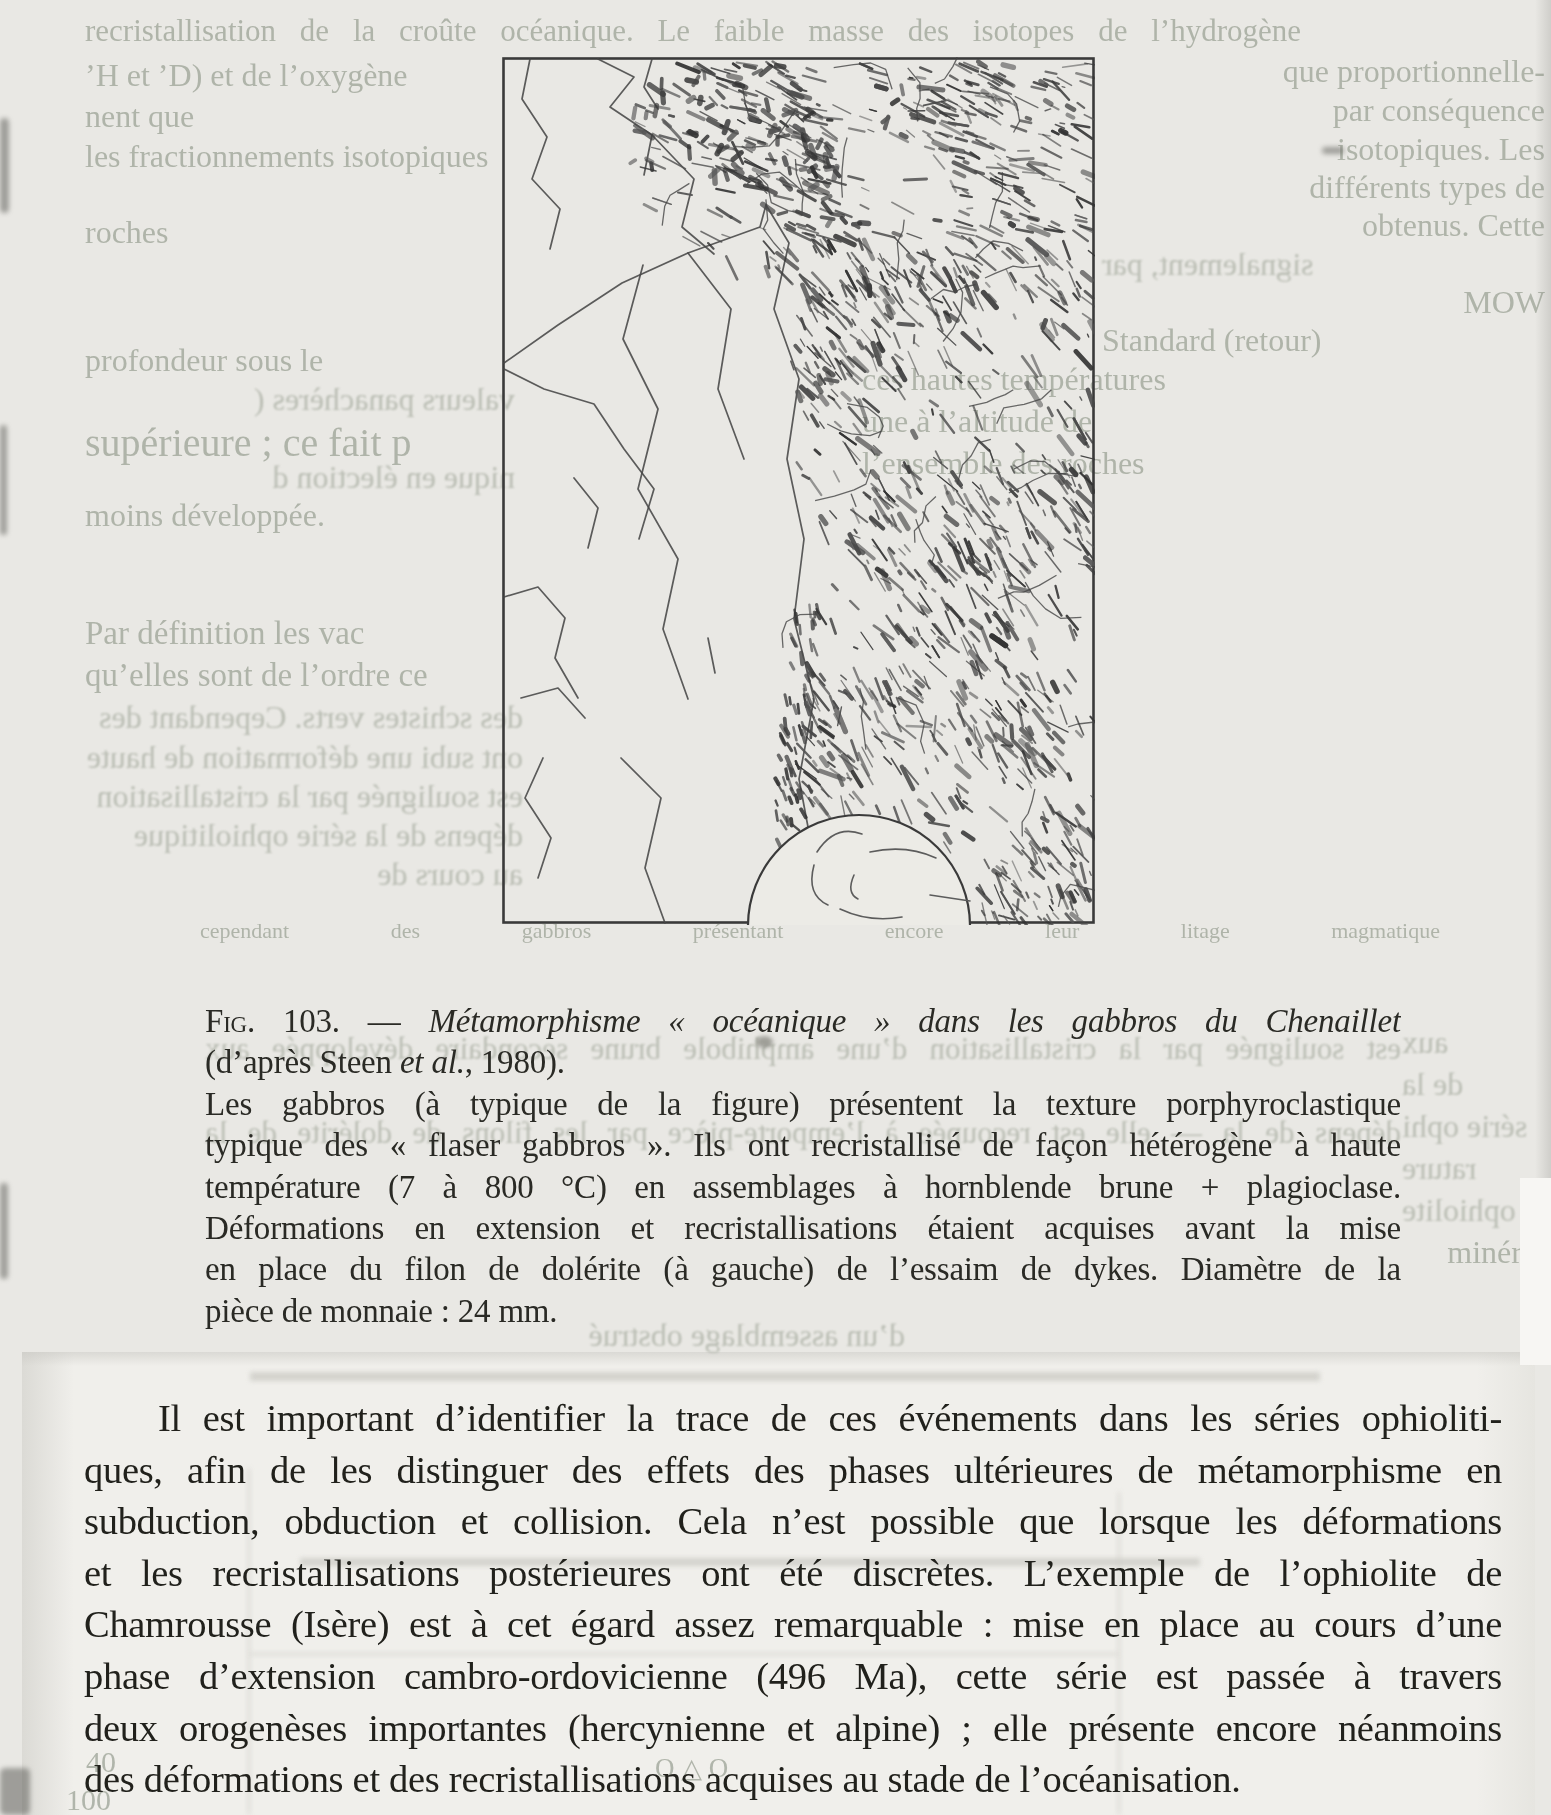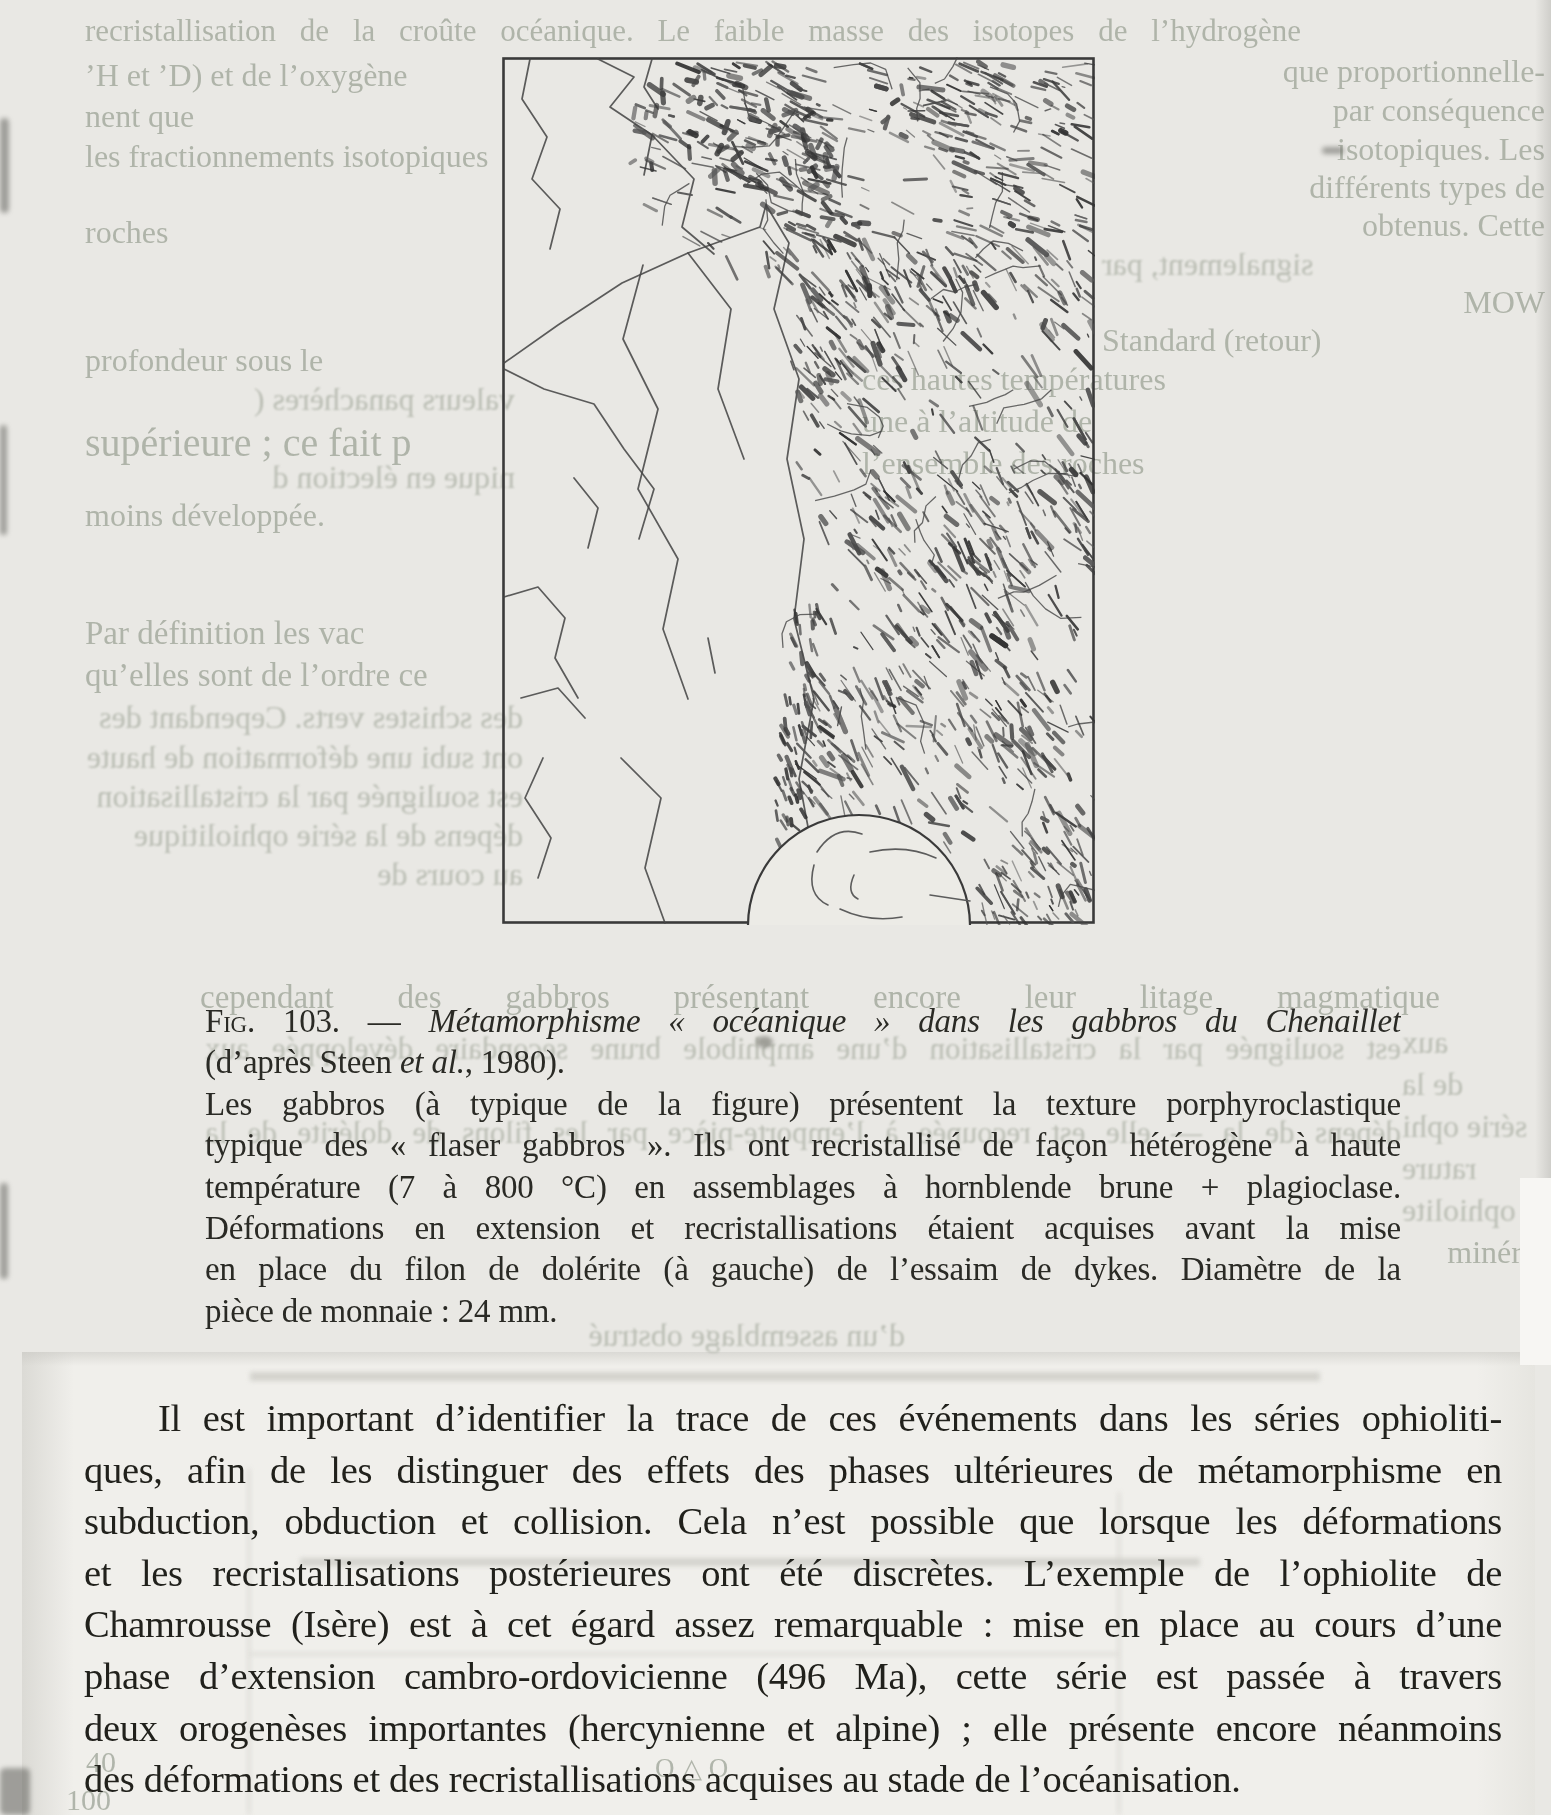--- a/index.html
+++ b/index.html
@@ -82,21 +82,21 @@
       <div class="ghost" style="left: 862px; top: 360px; width: 650px; font-size: 32px;">ces hautes températures</div>
       <div class="ghost" style="left: 862px; top: 402px; width: 650px; font-size: 32px;">une à l’altitude de</div>
       <div class="ghost" style="left: 862px; top: 444px; width: 650px; font-size: 32px;">l’ensemble des roches</div>
       <div class="ghost" style="left: 85px; top: 614px; width: 460px; font-size: 33px;">Par définition les vac</div>
       <div class="ghost" style="left: 85px; top: 656px; width: 460px; font-size: 33px;">qu’elles sont de l’ordre ce</div>
       <div class="ghost m" style="left: 85px; top: 698px; width: 438px; font-size: 32px;">des schistes verts. Cependant des</div>
       <div class="ghost m" style="left: 85px; top: 738px; width: 438px; font-size: 32px;">ont subi une déformation de haute</div>
       <div class="ghost m" style="left: 85px; top: 777px; width: 438px; font-size: 32px;">est soulignée par la cristallisation</div>
       <div class="ghost m" style="left: 85px; top: 816px; width: 438px; font-size: 32px;">dépens de la série ophiolitique</div>
       <div class="ghost m" style="left: 85px; top: 855px; width: 438px; font-size: 32px;">au cours de</div>
-      <div class="ghost j" style="left: 200px; top: 978px; width: 1240px; font-size: 33px;">cependant des gabbros présentant encore leur litage magmatique</div>
+      <div class="ghost j" style="left: 200px; top: 918px; width: 1240px; font-size: 22px;">cependant des gabbros présentant encore leur litage magmatique</div>
       <div class="ghost jm" style="left: 205px; top: 1030px; width: 1196px; font-size: 31px;">est soulignée par la cristallisation d’une amphibole brune secondaire développée aux</div>
       <div class="ghost jm" style="left: 205px; top: 1114px; width: 1196px; font-size: 31px;">dépens de la — elle est recoupée à l’emporte-pièce par les filons de dolérite de la</div>
       <div class="ghost r m" style="left: 1402px; top: 1023px; width: 143px; font-size: 32px;">aux</div>
       <div class="ghost r m" style="left: 1402px; top: 1065px; width: 143px; font-size: 32px;">de la</div>
       <div class="ghost r m" style="left: 1402px; top: 1107px; width: 143px; font-size: 32px;">série ophi</div>
       <div class="ghost r m" style="left: 1402px; top: 1149px; width: 143px; font-size: 32px;">rature</div>
       <div class="ghost r m" style="left: 1402px; top: 1191px; width: 143px; font-size: 32px;">ophiolite</div>
       <div class="ghost r" style="left: 1402px; top: 1233px; width: 143px; font-size: 32px;">minéral</div>
       <div class="ghost m" style="left: 205px; top: 1316px; width: 700px; font-size: 32px;">d’un assemblage obstrué</div>
       <div class="ghost" style="left: 86px; top: 1744px; width: 80px; font-size: 30px;">40</div>

